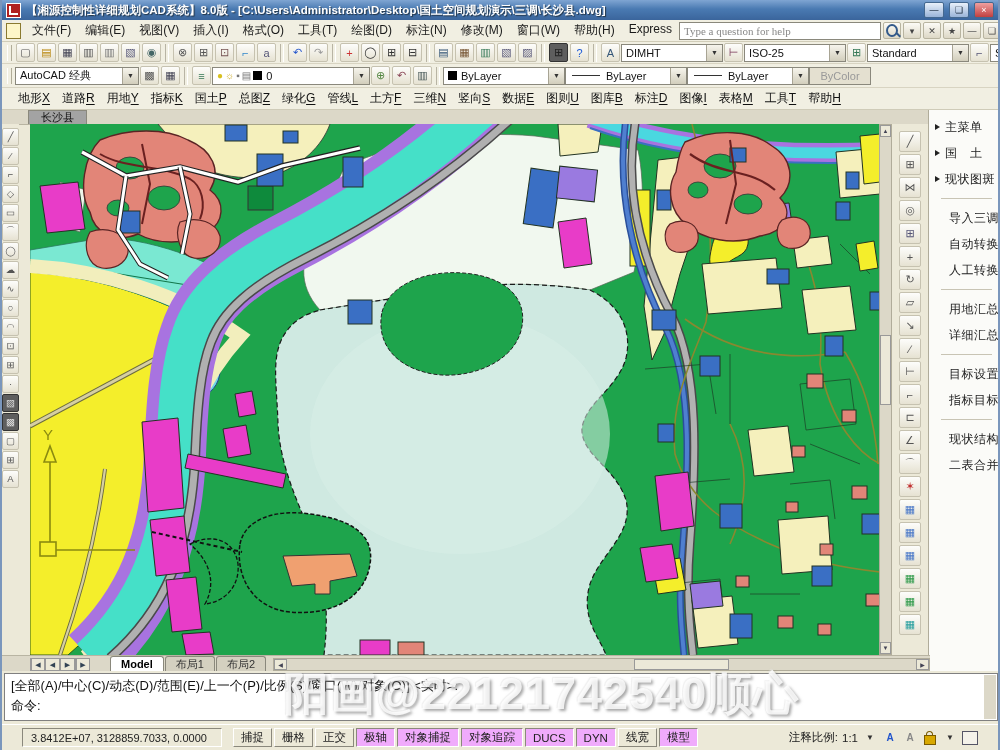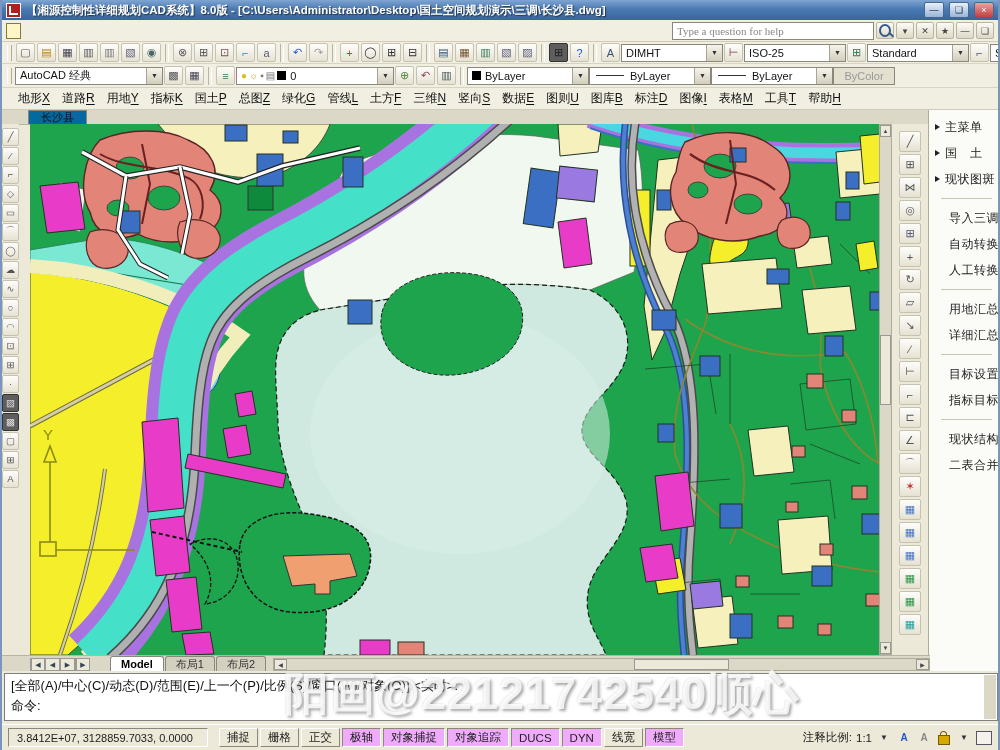--- a/index.html
+++ b/index.html
@@ -48,21 +48,21 @@
   .ltline{width:28px;height:0;border-top:1.6px solid #333;margin:0 6px 0 2px;flex:none;}
   .combo.disabled{background:#e4e0d0;color:#999;justify-content:center;padding:0 6px;}
   .lay-g{font-size:10px;margin-right:2px;}
   
   .pluginbar{position:absolute;left:0;top:88px;width:100%;height:22px;background:#f1efe2;display:flex;
     align-items:center;padding:0 10px;box-sizing:border-box;border-bottom:1px solid #cfcbb8;}
   .pm-item{font-size:12px;color:#111;padding:2px 6px;white-space:nowrap;}
   .pm-item u{text-underline-offset:2px;}
   
   .docrow{position:absolute;left:0;top:110px;width:928px;height:14px;background:#dcd8c8;border-bottom:1px solid #b8b4a2;}
-  .doctab{position:absolute;left:26px;top:0;height:13px;padding:0 12px;background:#0369a1;
+  .doctab{position:absolute;left:26px;top:0;height:13px;padding:0 12px;background:#a3a3a3;
     border:1px solid #8a887c;border-bottom:none;font-size:11px;display:flex;align-items:center;color:#111;}
   
   .vstrip{position:absolute;display:flex;flex-direction:column;align-items:center;background:#ece9d8;}
   #draw-strip{left:0;top:124px;width:17px;height:531px;padding-top:3px;}
   #draw-strip .tbtn{width:15px;height:16px;font-size:9.5px;margin:0.5px 0;}
   #mod-strip{left:890px;top:124px;width:36px;height:531px;padding-top:6px;}
   #mod-strip .tbtn{width:20px;height:19px;font-size:11px;margin:1px 0;}
   
   #map{position:absolute;left:28px;top:124px;width:850px;height:531px;background:#cfe9e1;}
   
@@ -91,21 +91,21 @@
   .hthumb{position:absolute;left:360px;top:0;width:95px;height:11px;background:#ece9d8;border:1px solid #999;box-sizing:border-box;}
   .h-btn{position:absolute;top:0;width:13px;height:11px;background:#ece9d8;border:1px solid #999;
     font-size:6px;color:#445;display:flex;align-items:center;justify-content:center;box-sizing:border-box;}
   
   .cmd{position:absolute;left:2px;top:673px;width:994px;height:48px;background:#fff;border:1px solid #808080;
     box-sizing:border-box;padding:2px 6px;}
   .cmd-line{font-size:13px;color:#111;line-height:20px;white-space:nowrap;}
   .cmd-sb{position:absolute;right:1px;top:1px;width:12px;height:44px;background:#dcd8c8;}
   
   .statusbar{position:absolute;left:0;top:724px;width:100%;height:26px;background:#ece9d8;border-top:1px solid #fff;
-    display:flex;align-items:center;padding:0 6px;box-sizing:border-box;gap:2px;justify-content:space-between;}
+    display:flex;align-items:center;padding:0 20px;box-sizing:border-box;gap:2px;justify-content:space-between;}
   .coords{width:182px;height:17px;border:1px solid;border-color:#8a887c #fff #fff #8a887c;font-size:11px;
     color:#222;display:flex;align-items:center;padding:0 8px;flex:none;margin-right:8px;white-space:nowrap;}
   .toggle{height:17px;display:flex;align-items:center;padding:0 7px;font-size:11.5px;color:#222;
     border:1px solid;border-color:#fff #8a887c #8a887c #fff;margin:0 1px;white-space:nowrap;}
   .toggle.pressed{border-color:#8a887c #fff #fff #8a887c;background:#f0abfc;}
   .sb-right{margin-left:auto;display:flex;align-items:center;gap:4px;}
   .ann-label{font-size:11.5px;color:#222;white-space:nowrap;}
   .ann-val{font-size:11.5px;color:#222;}
   .sb-ico{width:16px;height:15px;display:flex;align-items:center;justify-content:center;font-size:10px;}
   .lock{width:10px;height:8px;background:#d8a800;border:1px solid #7a5a00;position:relative;margin-top:4px;}
@@ -125,20 +125,34 @@
   <div class="titlebar">
     <div class="app-icon"></div>
     <div class="title-text">【湘源控制性详细规划CAD系统】8.0版 - [C:\Users\Administrator\Desktop\国土空间规划演示\三调\长沙县.dwg]</div>
     <div class="win-btn">—</div>
     <div class="win-btn">❏</div>
     <div class="win-btn close">×</div>
   </div>
 
   <div class="menubar">
     <div class="doc-icon"></div>
+    <span id="menu-items" style="display:flex;">
+        <span class="menu-item">文件(F)</span>
+        <span class="menu-item">编辑(E)</span>
+        <span class="menu-item">视图(V)</span>
+        <span class="menu-item">插入(I)</span>
+        <span class="menu-item">格式(O)</span>
+        <span class="menu-item">工具(T)</span>
+        <span class="menu-item">绘图(D)</span>
+        <span class="menu-item">标注(N)</span>
+        <span class="menu-item">修改(M)</span>
+        <span class="menu-item">窗口(W)</span>
+        <span class="menu-item">帮助(H)</span>
+        <span class="menu-item">Express</span>
+      </span>
     <div class="help-box">
       <div class="help-input">Type a question for help</div>
       <div class="mini-btn">
           <span class="mag"></span>
         </div>
       <div class="mini-btn">▾</div>
       <div class="mini-btn">✕</div>
       <div class="mini-btn">★</div>
       <div class="mini-btn">—</div>
       <div class="mini-btn">❏</div>
@@ -197,21 +211,21 @@
       <span class="arrow">▼</span>
     </div>
     <div class="tbtn" style="color:#557;">⌐</div>
     <div class="combo" style="width:58px;">
       <span>Standa</span>
     </div>
   </div>
 
   <div class="tbrow" id="tb2">
     <div class="grip"></div>
-    <div class="combo" style="width:148px;gap:12px;">
+    <div class="combo" style="width:124px;gap:12px;">
       <span>AutoCAD 经典</span>
       <span class="arrow">▼</span>
     </div>
     <div class="tbtn">▩</div>
     <div class="tbtn" style="color:#445;">▦</div>
     <div class="tsep"></div>
     <div class="tbtn" style="color:#375;">≡</div>
     <div class="combo" style="width:158px;">
       <span class="lay-g" style="color:#d8c020;">●</span>
       <span class="lay-g" style="color:#c8a61e;">☼</span>

